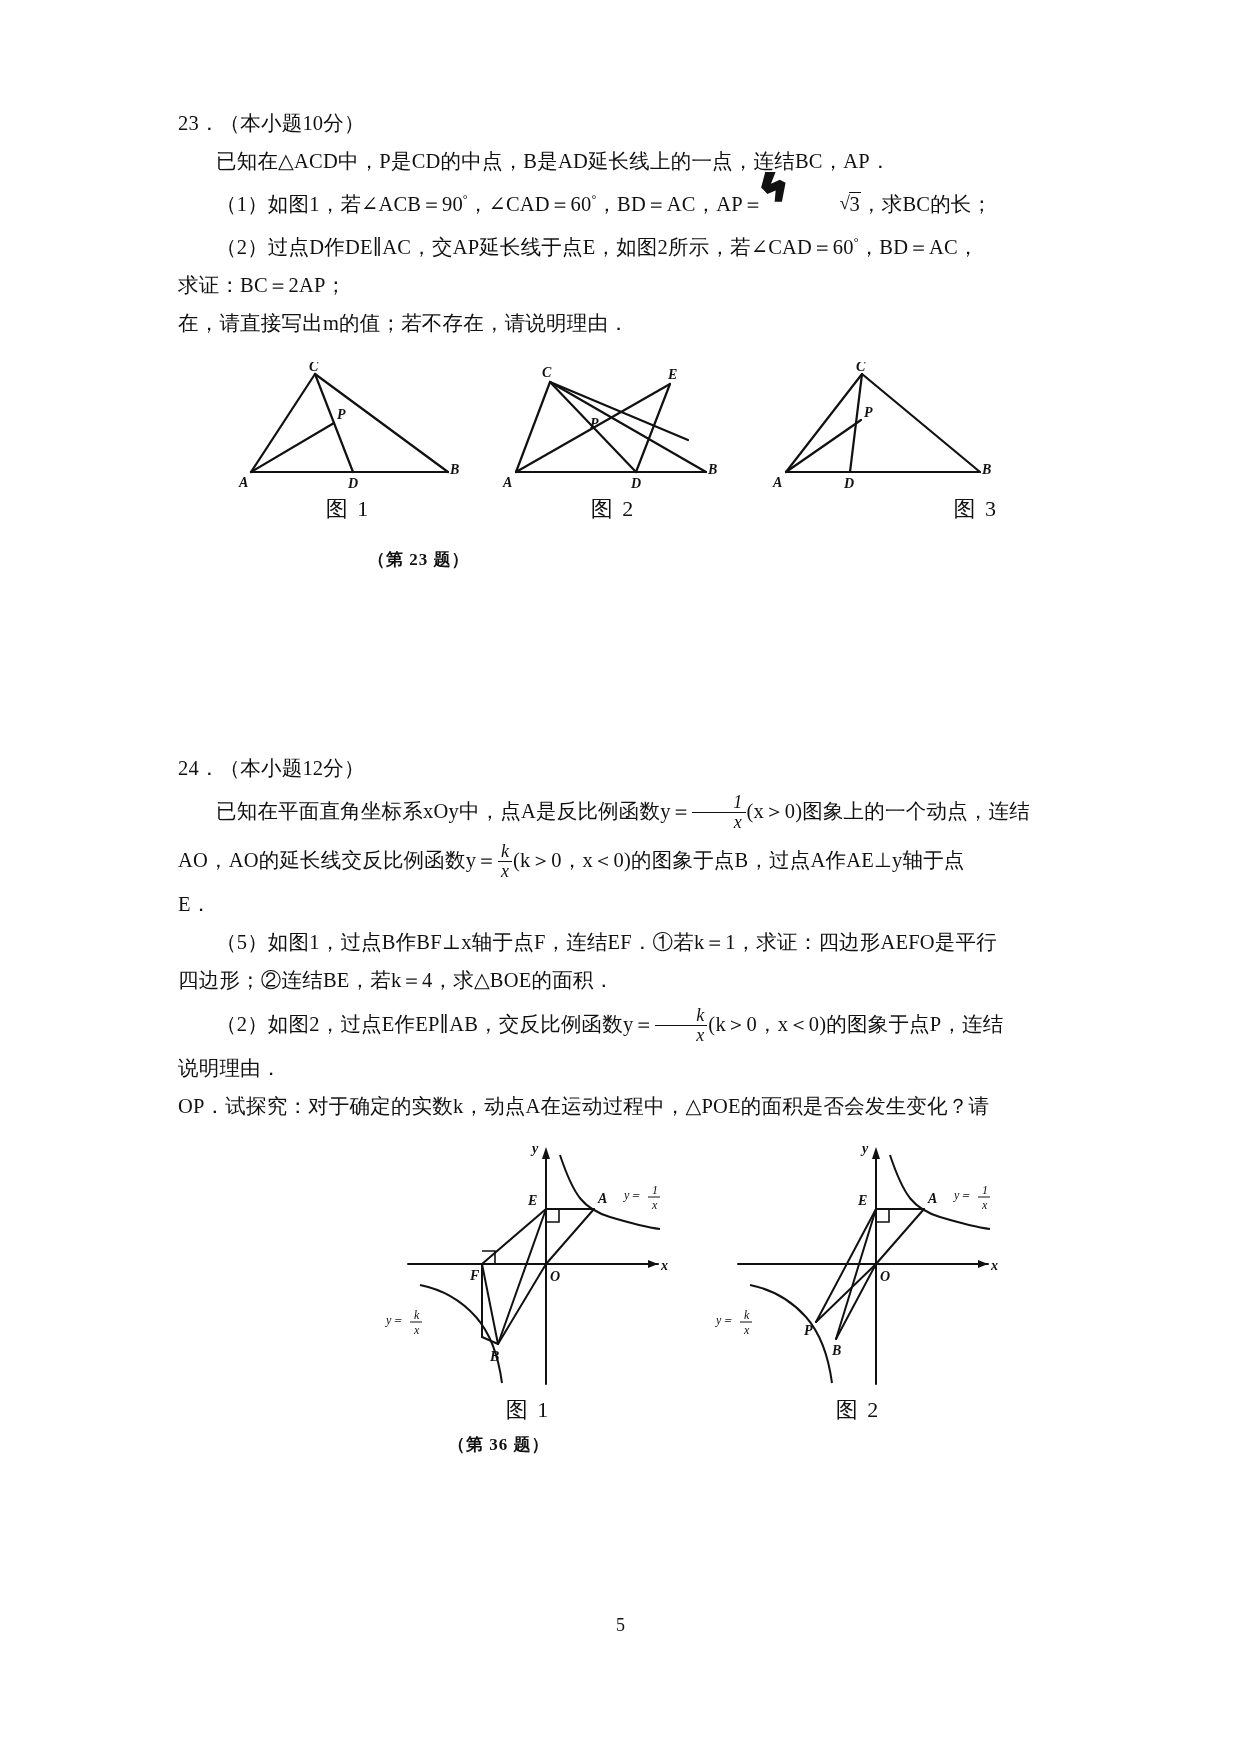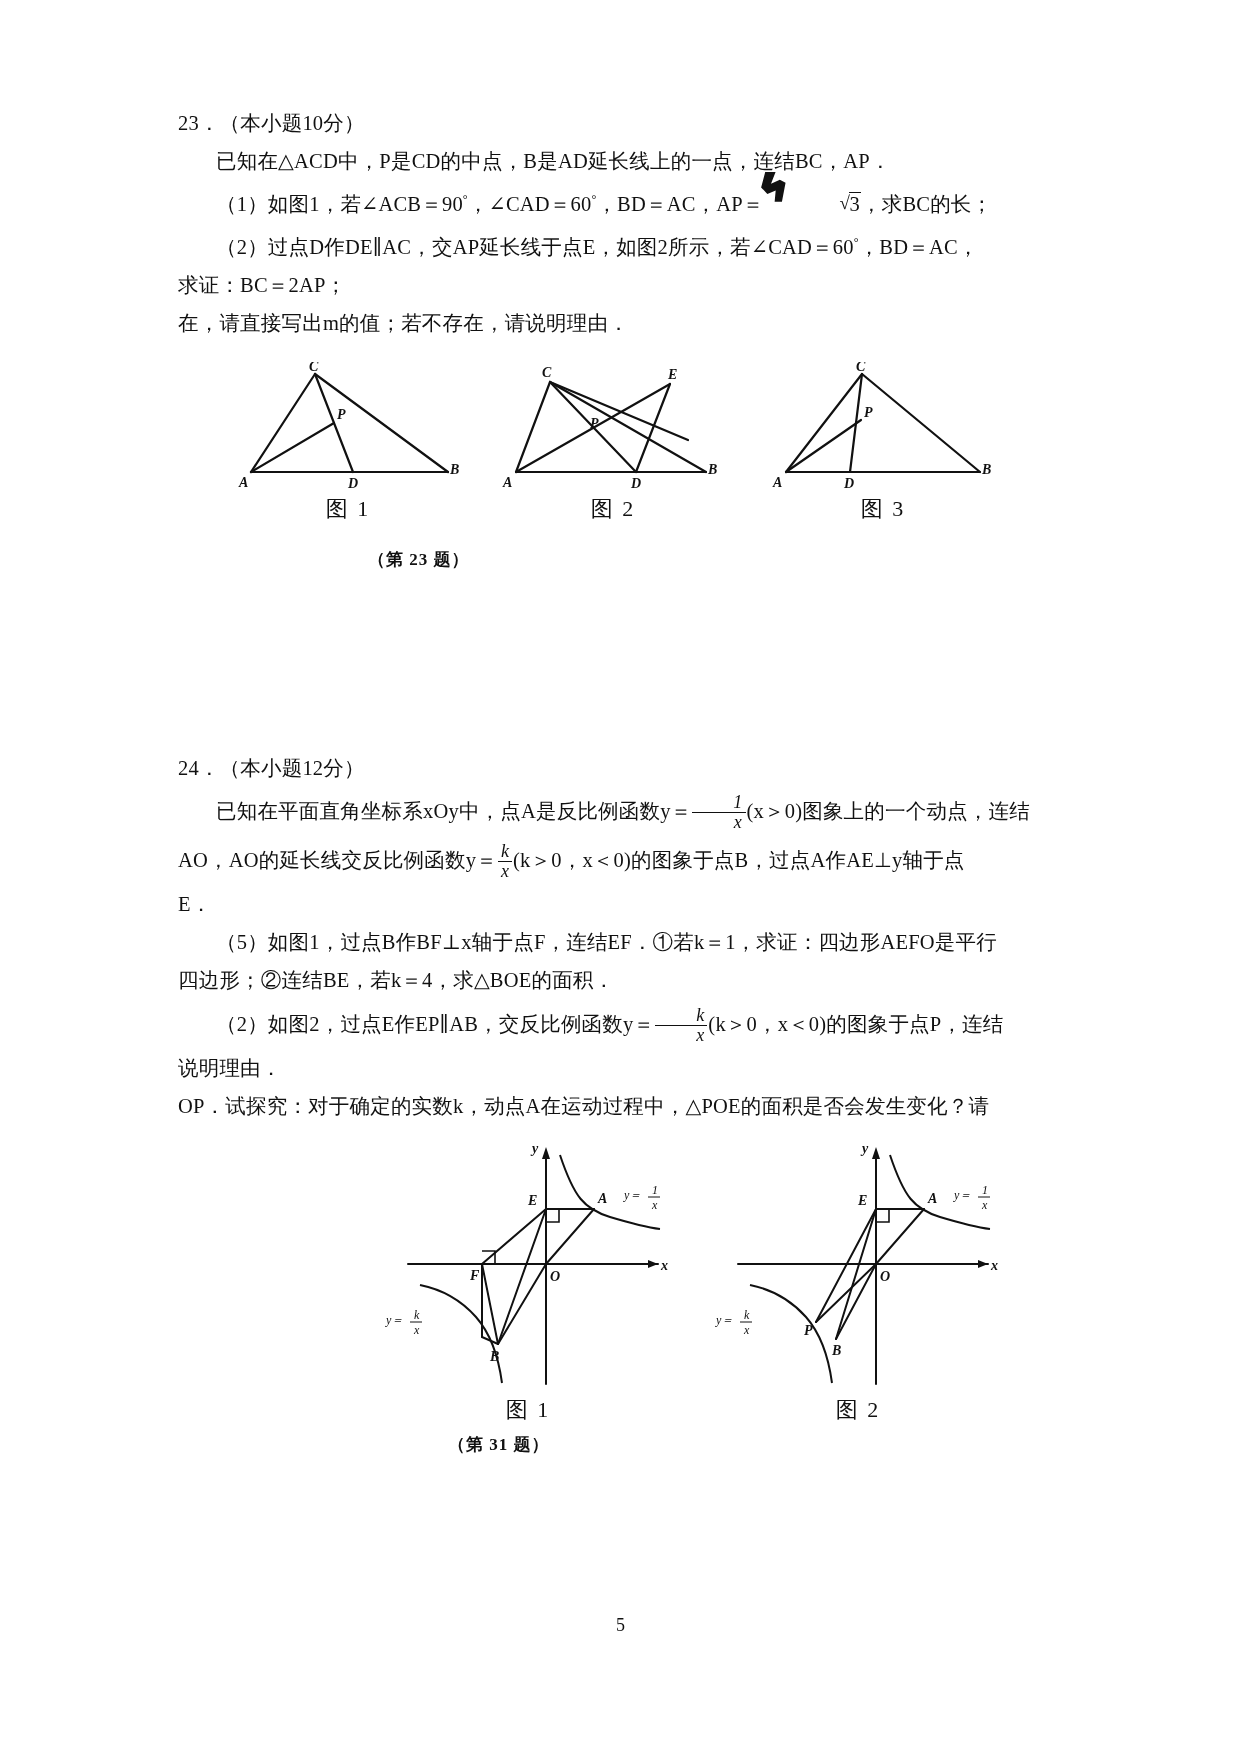--- a/index.html
+++ b/index.html
@@ -166,21 +166,21 @@
           <line x1="18" y1="110" x2="93" y2="58"></line>
         </g>
         <g font-family="'Liberation Serif',serif" font-size="14" font-style="italic" font-weight="bold" fill="#111">
           <text x="88" y="9">C</text>
           <text x="96" y="55">P</text>
           <text x="5" y="125">A</text>
           <text x="76" y="126">D</text>
           <text x="214" y="112">B</text>
         </g>
       </svg>
-      <div class="figcap" style="width:230px;margin-top:2px;">图 3</div>
+      <div class="figcap" style="width:230px;margin-top:2px;text-align:right;">图 3</div>
     </div>
 
   </div>
 
   <div class="qcap" style="width:500px;margin-left:190px;">（第 23 题）</div>
 
   <div class="gap"></div>
 
   <div class="qline">
     <span>24．</span><span>（本小题12分）</span>
@@ -301,18 +301,18 @@
           <text x="36" y="180" font-style="italic">k</text>
           <line x1="32" y1="183" x2="44" y2="183" stroke="#111" stroke-width="1"></line>
           <text x="36" y="195" font-style="italic">x</text>
         </g>
       </svg>
       <div class="figcap" style="width:300px;margin-top:-4px;">图 2</div>
     </div>
 
   </div>
 
-  <div class="qcap" style="width:500px;margin-left:270px;margin-top:0px;">（第 31 题）</div>
+  <div class="qcap" style="width:500px;margin-left:270px;margin-top:0px;">（第 36 题）</div>
 
  </div>
 
  <div class="pagenum">5</div>
 </div>
 
 </body></html>

